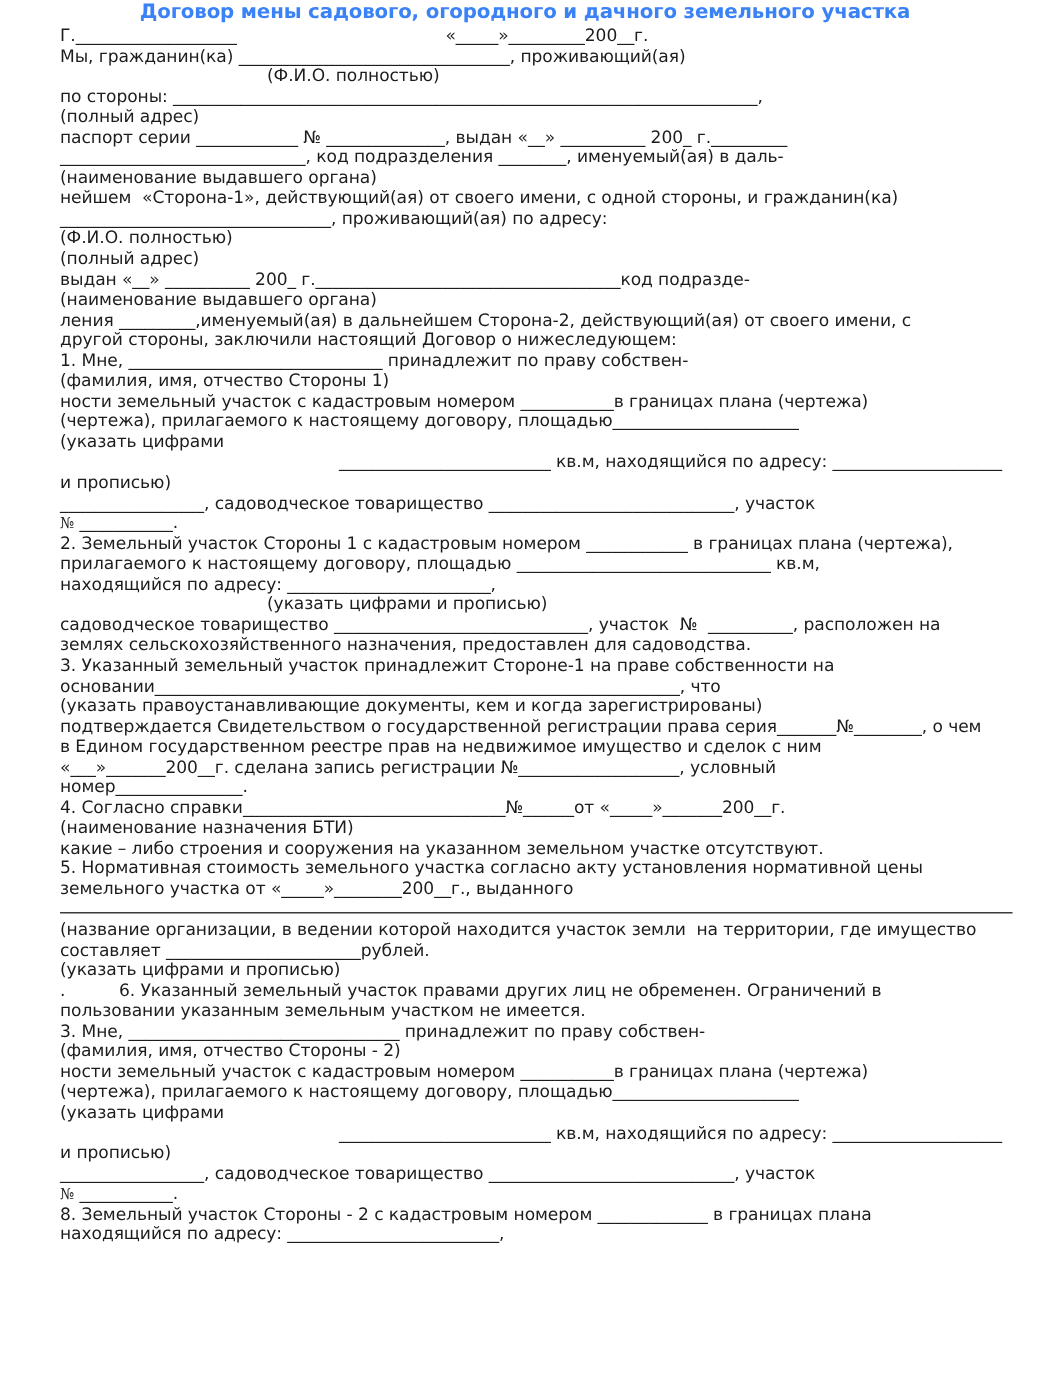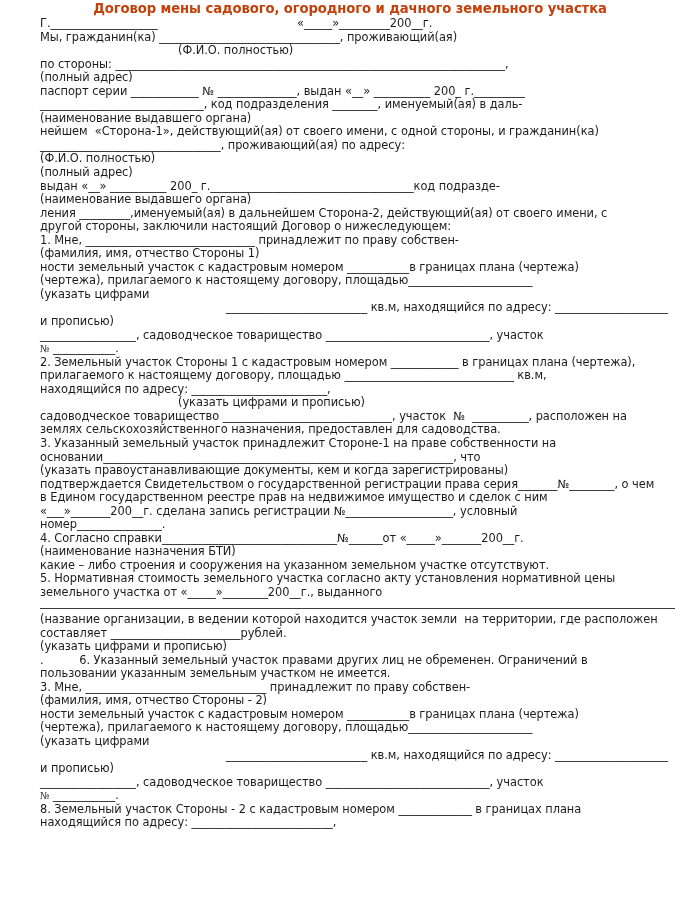--- a/index.html
+++ b/index.html
@@ -23,21 +23,21 @@
   .doc-title {
     position: absolute;
     top: 1px;
     left: 0;
     width: 700px;
     text-align: center;
     font-size: 13.2px;
     font-weight: bold;
     letter-spacing: -0.1px;
     line-height: 15px;
-    color: #c2410c;
+    color: #3b82f6;
     white-space: nowrap;
   }
   .body-block {
     position: absolute;
     top: 17px;
     left: 40px;
     width: 640px;
   }
   .ln {
     font-size: 11.4px;
@@ -120,21 +120,21 @@
       <div class="ln">подтверждается Свидетельством о государственной регистрации права серия_______№________, о чем</div>
       <div class="ln">в Едином государственном реестре прав на недвижимое имущество и сделок с ним</div>
       <div class="ln">«___»_______200__г. сделана запись регистрации №___________________, условный</div>
       <div class="ln">номер_______________.</div>
       <div class="ln">4. Согласно справки_______________________________№______от «_____»_______200__г.</div>
       <div class="ln">(наименование назначения БТИ)</div>
       <div class="ln">какие – либо строения и сооружения на указанном земельном участке отсутствуют.</div>
       <div class="ln">5. Нормативная стоимость земельного участка согласно акту установления нормативной цены</div>
       <div class="ln">земельного участка от «_____»________200__г., выданного</div>
       <div class="ln rule-row"><span class="hr-line" style="width: 635px;"></span></div>
-      <div class="ln">(название организации, в ведении которой находится участок земли  на территории, где расположен</div>
+      <div class="ln">(название организации, в ведении которой находится участок земли  на территории, где имущество</div>
       <div class="ln">составляет _______________________рублей.</div>
       <div class="ln">(указать цифрами и прописью)</div>
       <div class="ln">.          6. Указанный земельный участок правами других лиц не обременен. Ограничений в</div>
       <div class="ln">пользовании указанным земельным участком не имеется.</div>
       <div class="ln">3. Мне, ________________________________ принадлежит по праву собствен-</div>
       <div class="ln">(фамилия, имя, отчество Стороны - 2)</div>
       <div class="ln">ности земельный участок с кадастровым номером ___________в границах плана (чертежа)</div>
       <div class="ln">(чертежа), прилагаемого к настоящему договору, площадью______________________</div>
       <div class="ln">(указать цифрами</div>
       <div class="ln indent-right">_________________________ кв.м, находящийся по адресу: ____________________</div>

